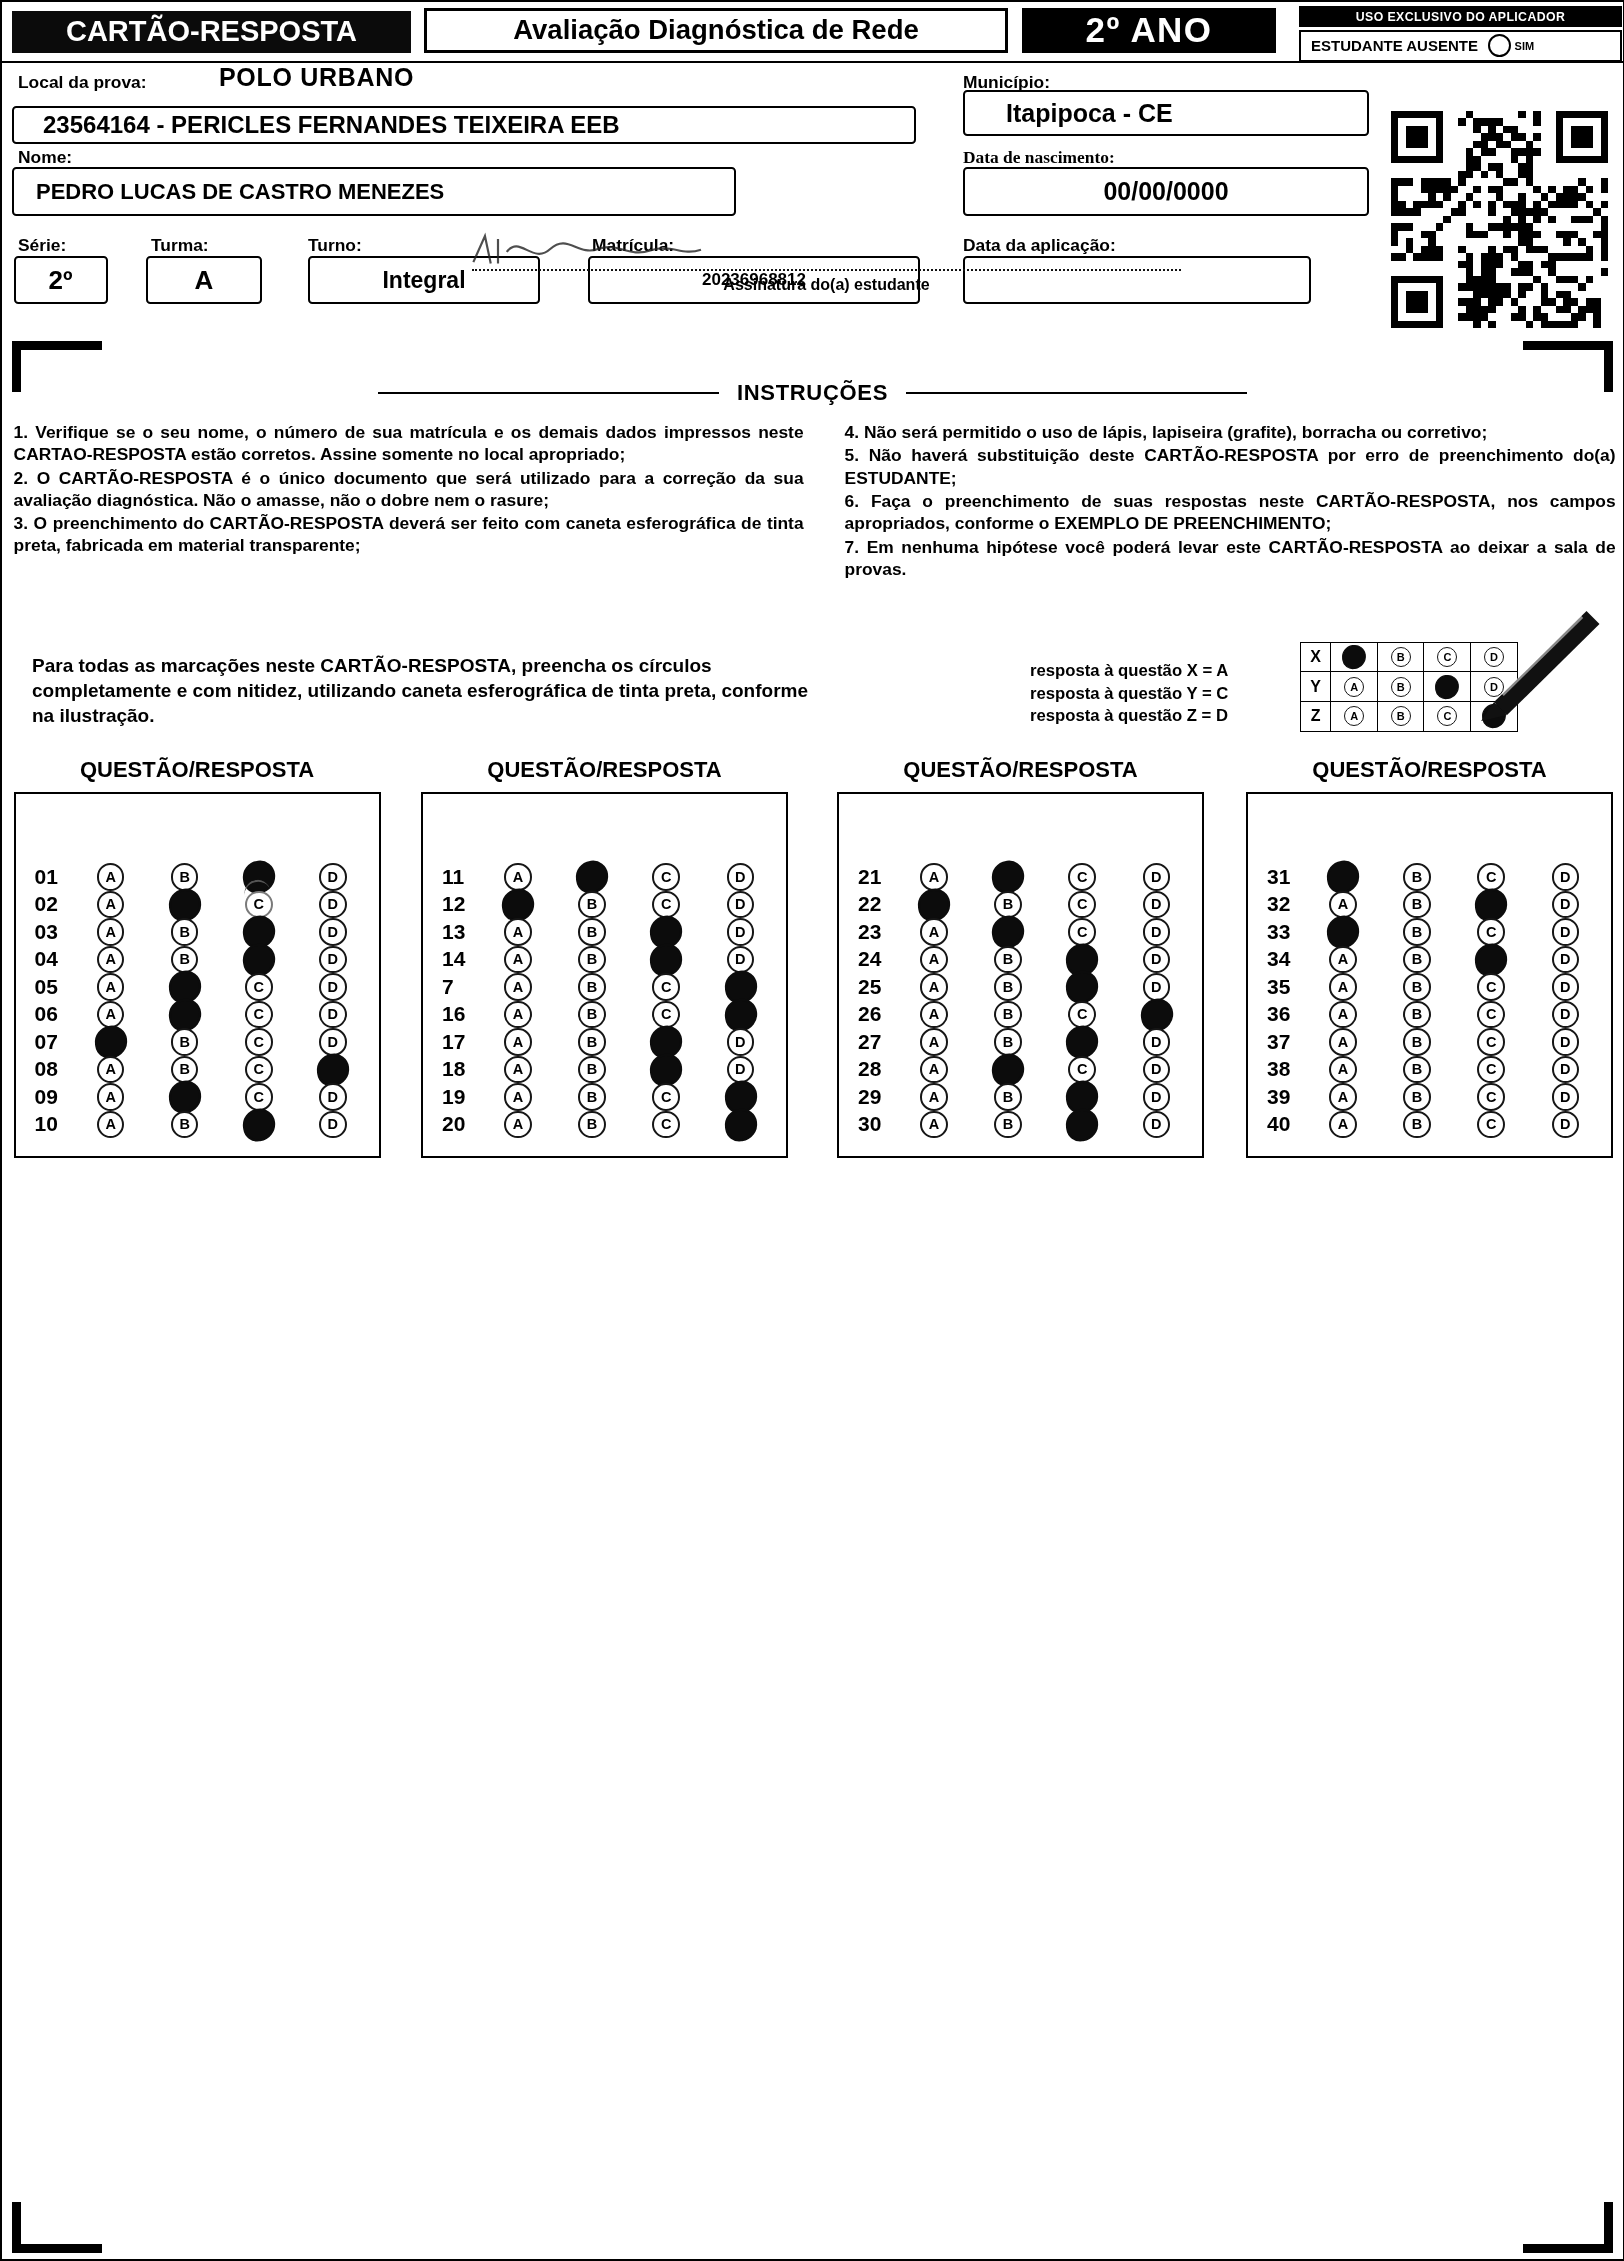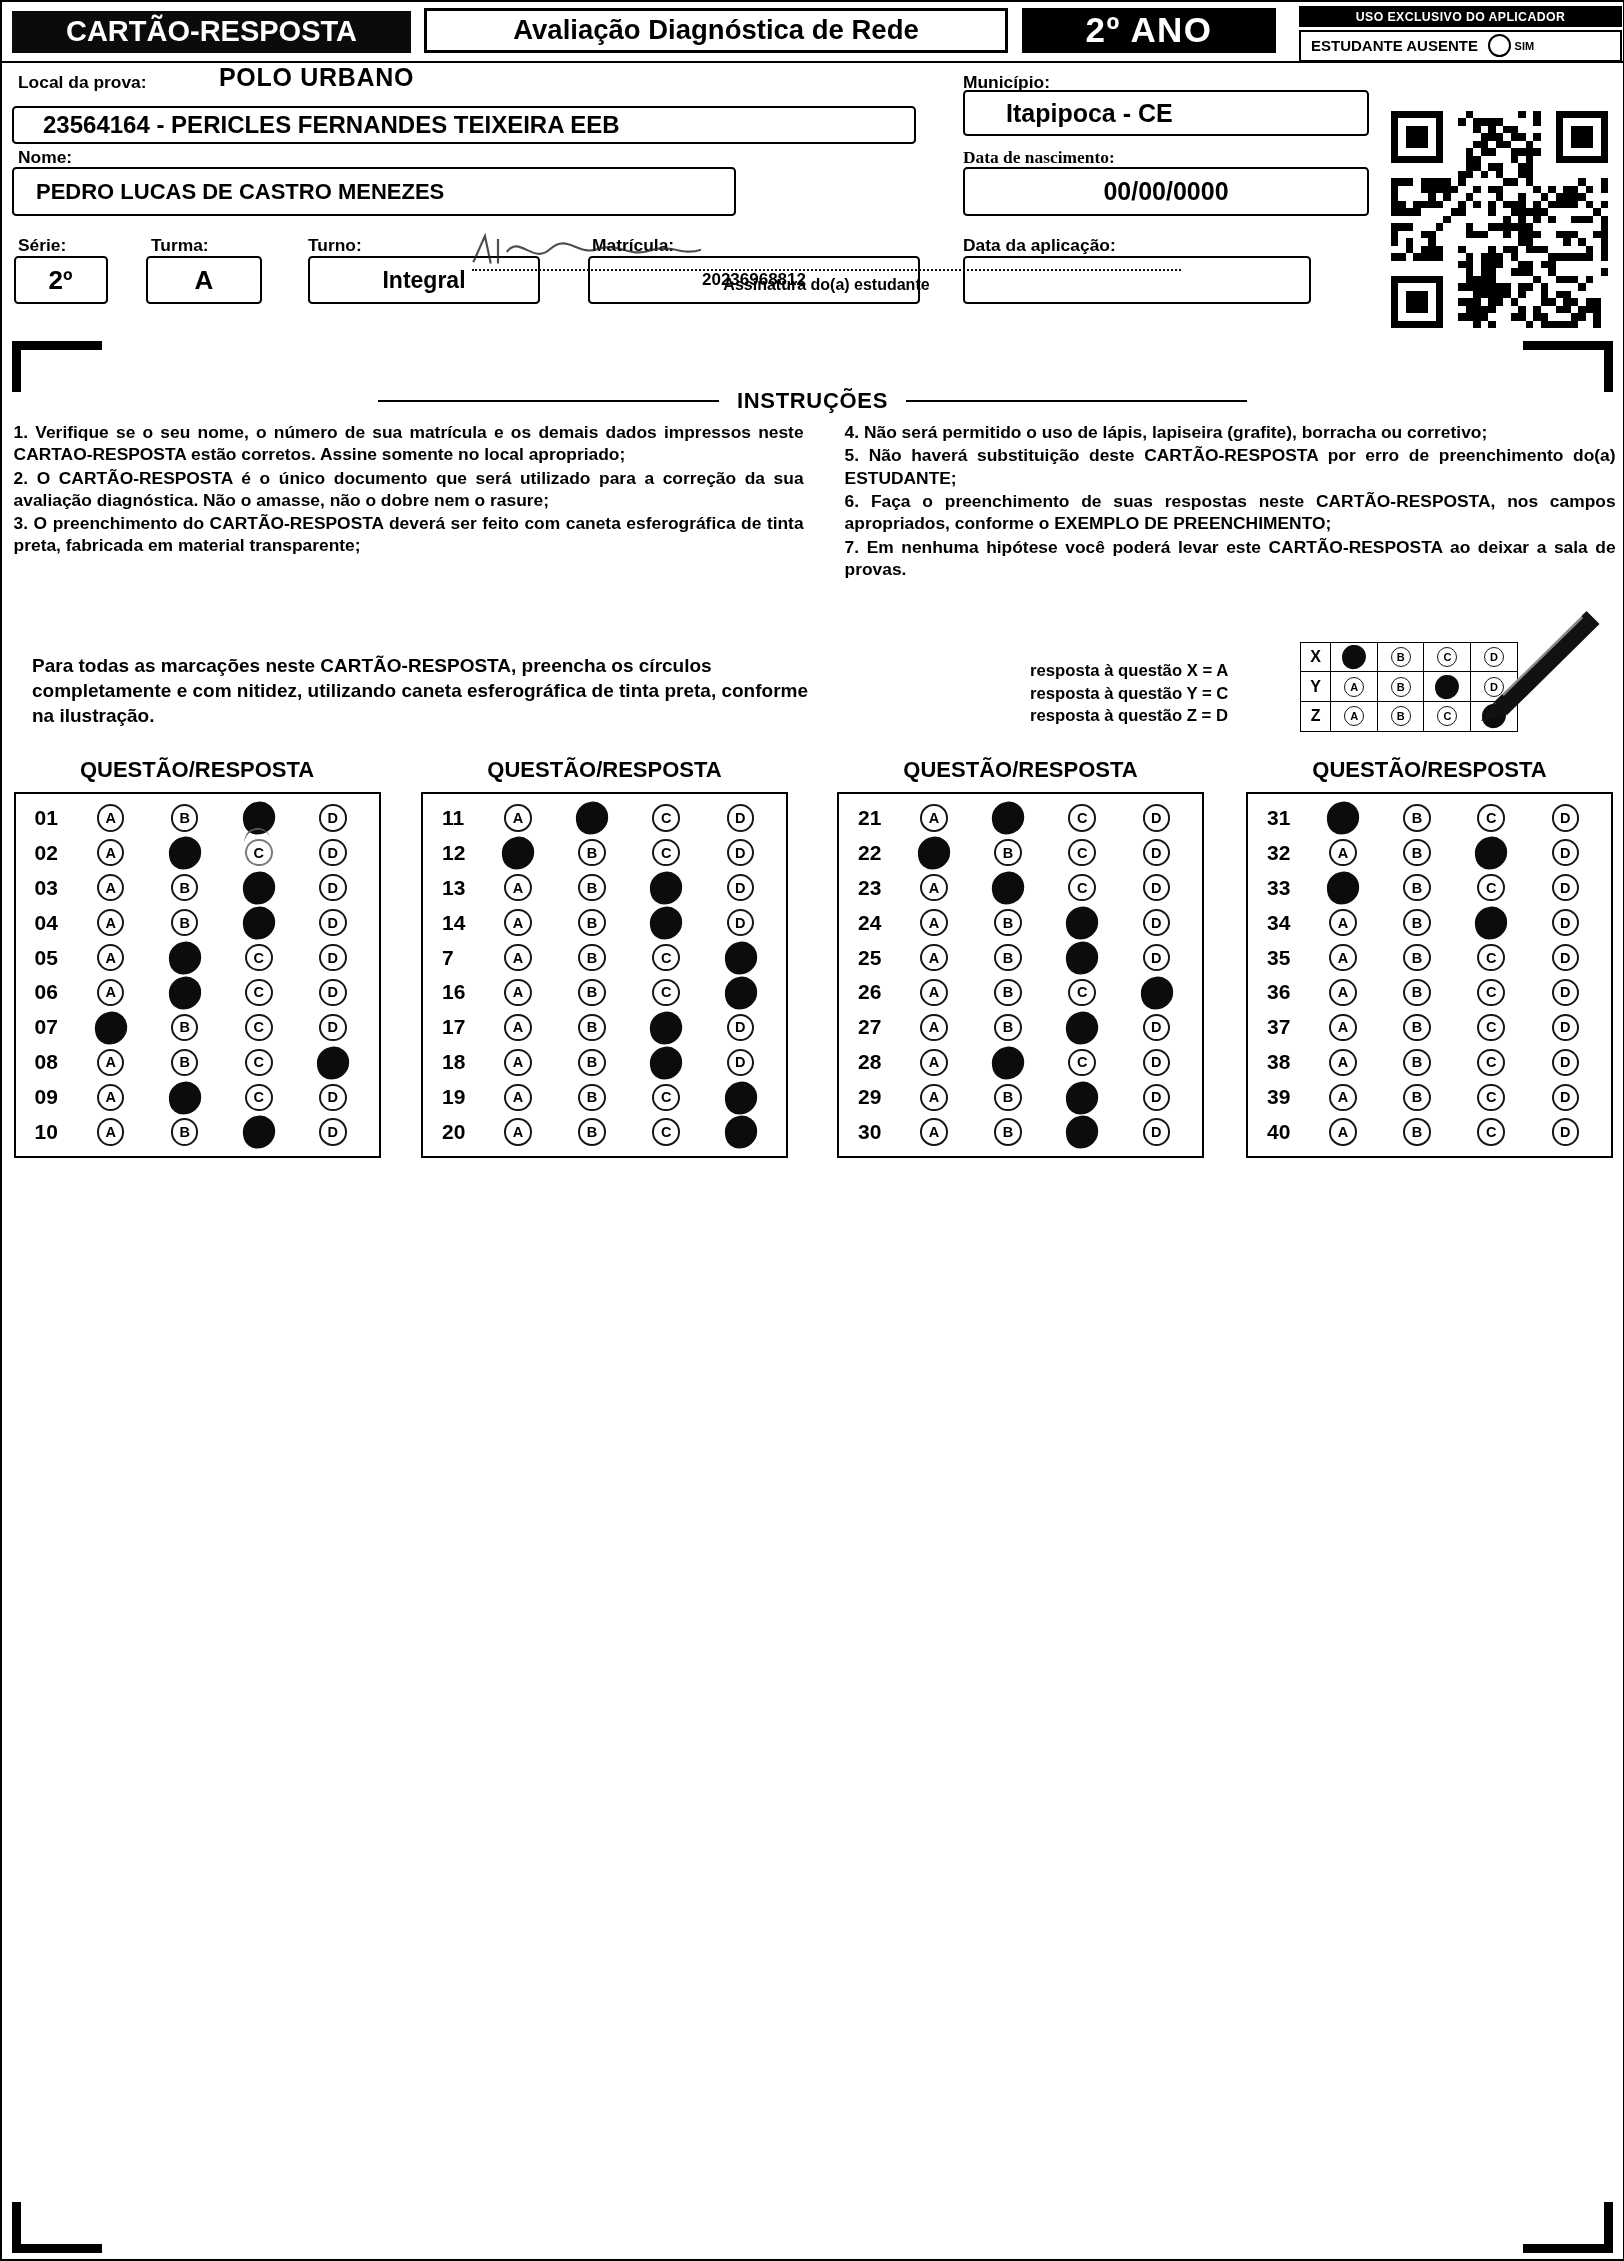--- a/index.html
+++ b/index.html
@@ -33,42 +33,42 @@
   .sig-caption{font-size:16px;font-weight:bold;text-align:center;}
 
   
   .bracket{position:absolute;width:81px;height:42px;}
   .br-tl{border-top:9.4px solid #000;border-left:9.4px solid #000;}
   .br-tr{border-top:9.4px solid #000;border-right:9.4px solid #000;}
   .br-bl{border-bottom:9.4px solid #000;border-left:9.4px solid #000;}
   .br-br{border-bottom:9.4px solid #000;border-right:9.4px solid #000;}
 
   
-  .instr-head{left:0;top:378px;width:100%;display:flex;align-items:center;justify-content:center;gap:18px;margin-top:8px;}
+  .instr-head{left:0;top:378px;width:100%;display:flex;align-items:center;justify-content:center;gap:18px;}
   .instr-rule{width:341px;height:2.9px;background:#000;}
   .instr-title{font-size:22px;font-weight:bold;letter-spacing:0.7px;}
   .instr-cols{left:11.6px;top:419px;width:1602px;display:flex;}
   .instr-col{width:790px;}
   .instr-col.right{width:771px;margin-left:41px;}
   .instr{font-size:17.4px;line-height:1.27;font-weight:bold;text-align:justify;margin:0 0 1.4px 0;}
   .fill-note{left:30px;top:651px;width:786px;font-size:19px;font-weight:bold;line-height:1.32;}
   .legend{left:1028px;top:658px;font-size:16.7px;font-weight:bold;line-height:22.5px;}
 
   
   #example-grid{left:1299px;top:641px;}
   .ex-row{display:flex;}
   .ex-cell{border:1.4px solid #000;width:46px;height:29px;display:flex;align-items:center;justify-content:center;
            margin:-1.4px 0 0 -1.4px;background:#fff;box-sizing:content-box;}
   .ex-label{width:30px;font-weight:bold;font-size:16px;}
   .pen{z-index:3;}
 
   
   .col-header{top:755px;font-size:22px;font-weight:bold;text-align:center;}
   .ans-box{top:790px;width:367px;height:366px;border:2.2px solid #000;box-sizing:border-box;
-           display:flex;flex-direction:column;justify-content:space-between;padding:10px 0;}
+           display:flex;flex-direction:column;justify-content:flex-end;padding:18px 0;}
   .ans-row{display:flex;align-items:center;}
   .qnum{width:58px;padding-left:19px;font-size:21px;font-weight:bold;box-sizing:border-box;}
   .bubbles{flex:1;display:flex;justify-content:space-around;margin-right:8.7px;}
   .bubble{width:27.5px;height:27.5px;border:2.2px solid #161616;border-radius:50%;display:inline-flex;
           align-items:center;justify-content:center;font-weight:bold;font-size:14.5px;position:relative;
           background:#fff;box-sizing:border-box;}
   .bubble.filled{background:#0c0c0c;border-color:#0c0c0c;color:transparent;
                  border-radius:52% 48% 55% 45%;transform:scale(1.16) rotate(-8deg);}
   .bubble.smudge{border-color:#7a7a7a;}
   .bubble.smudge::after{content:"";position:absolute;left:-4.3px;top:-13px;width:26px;height:11.6px;

